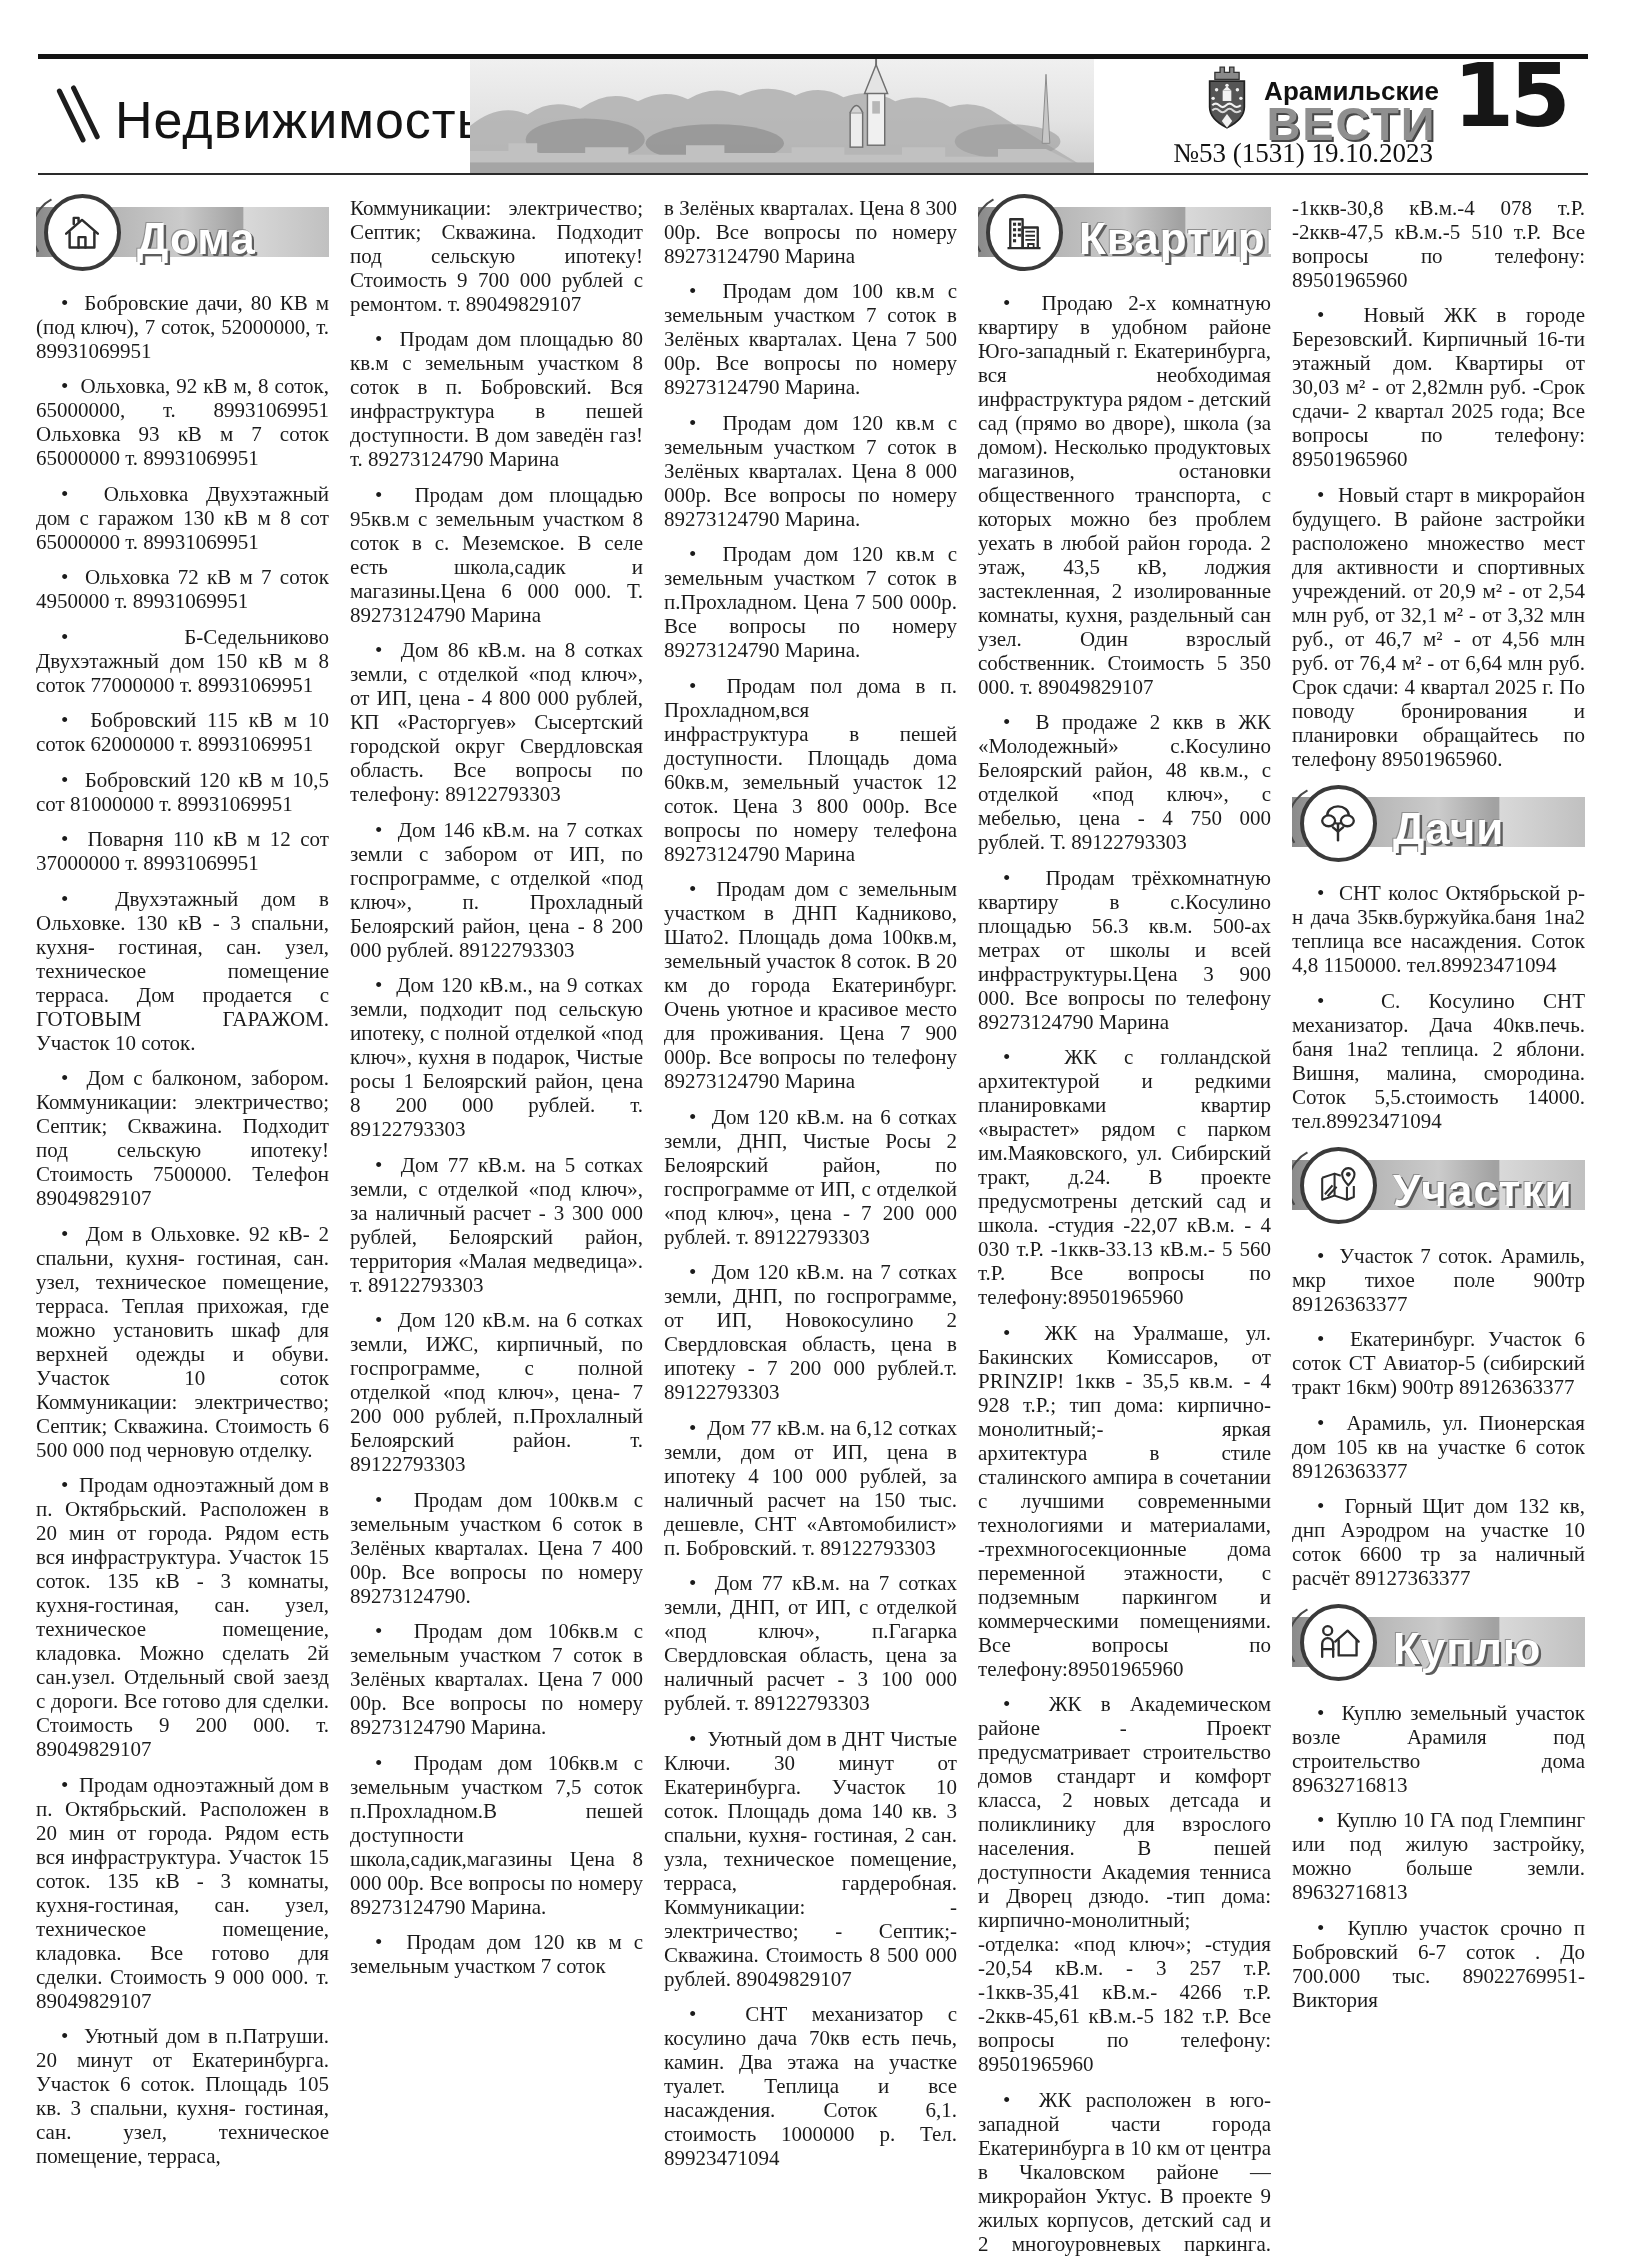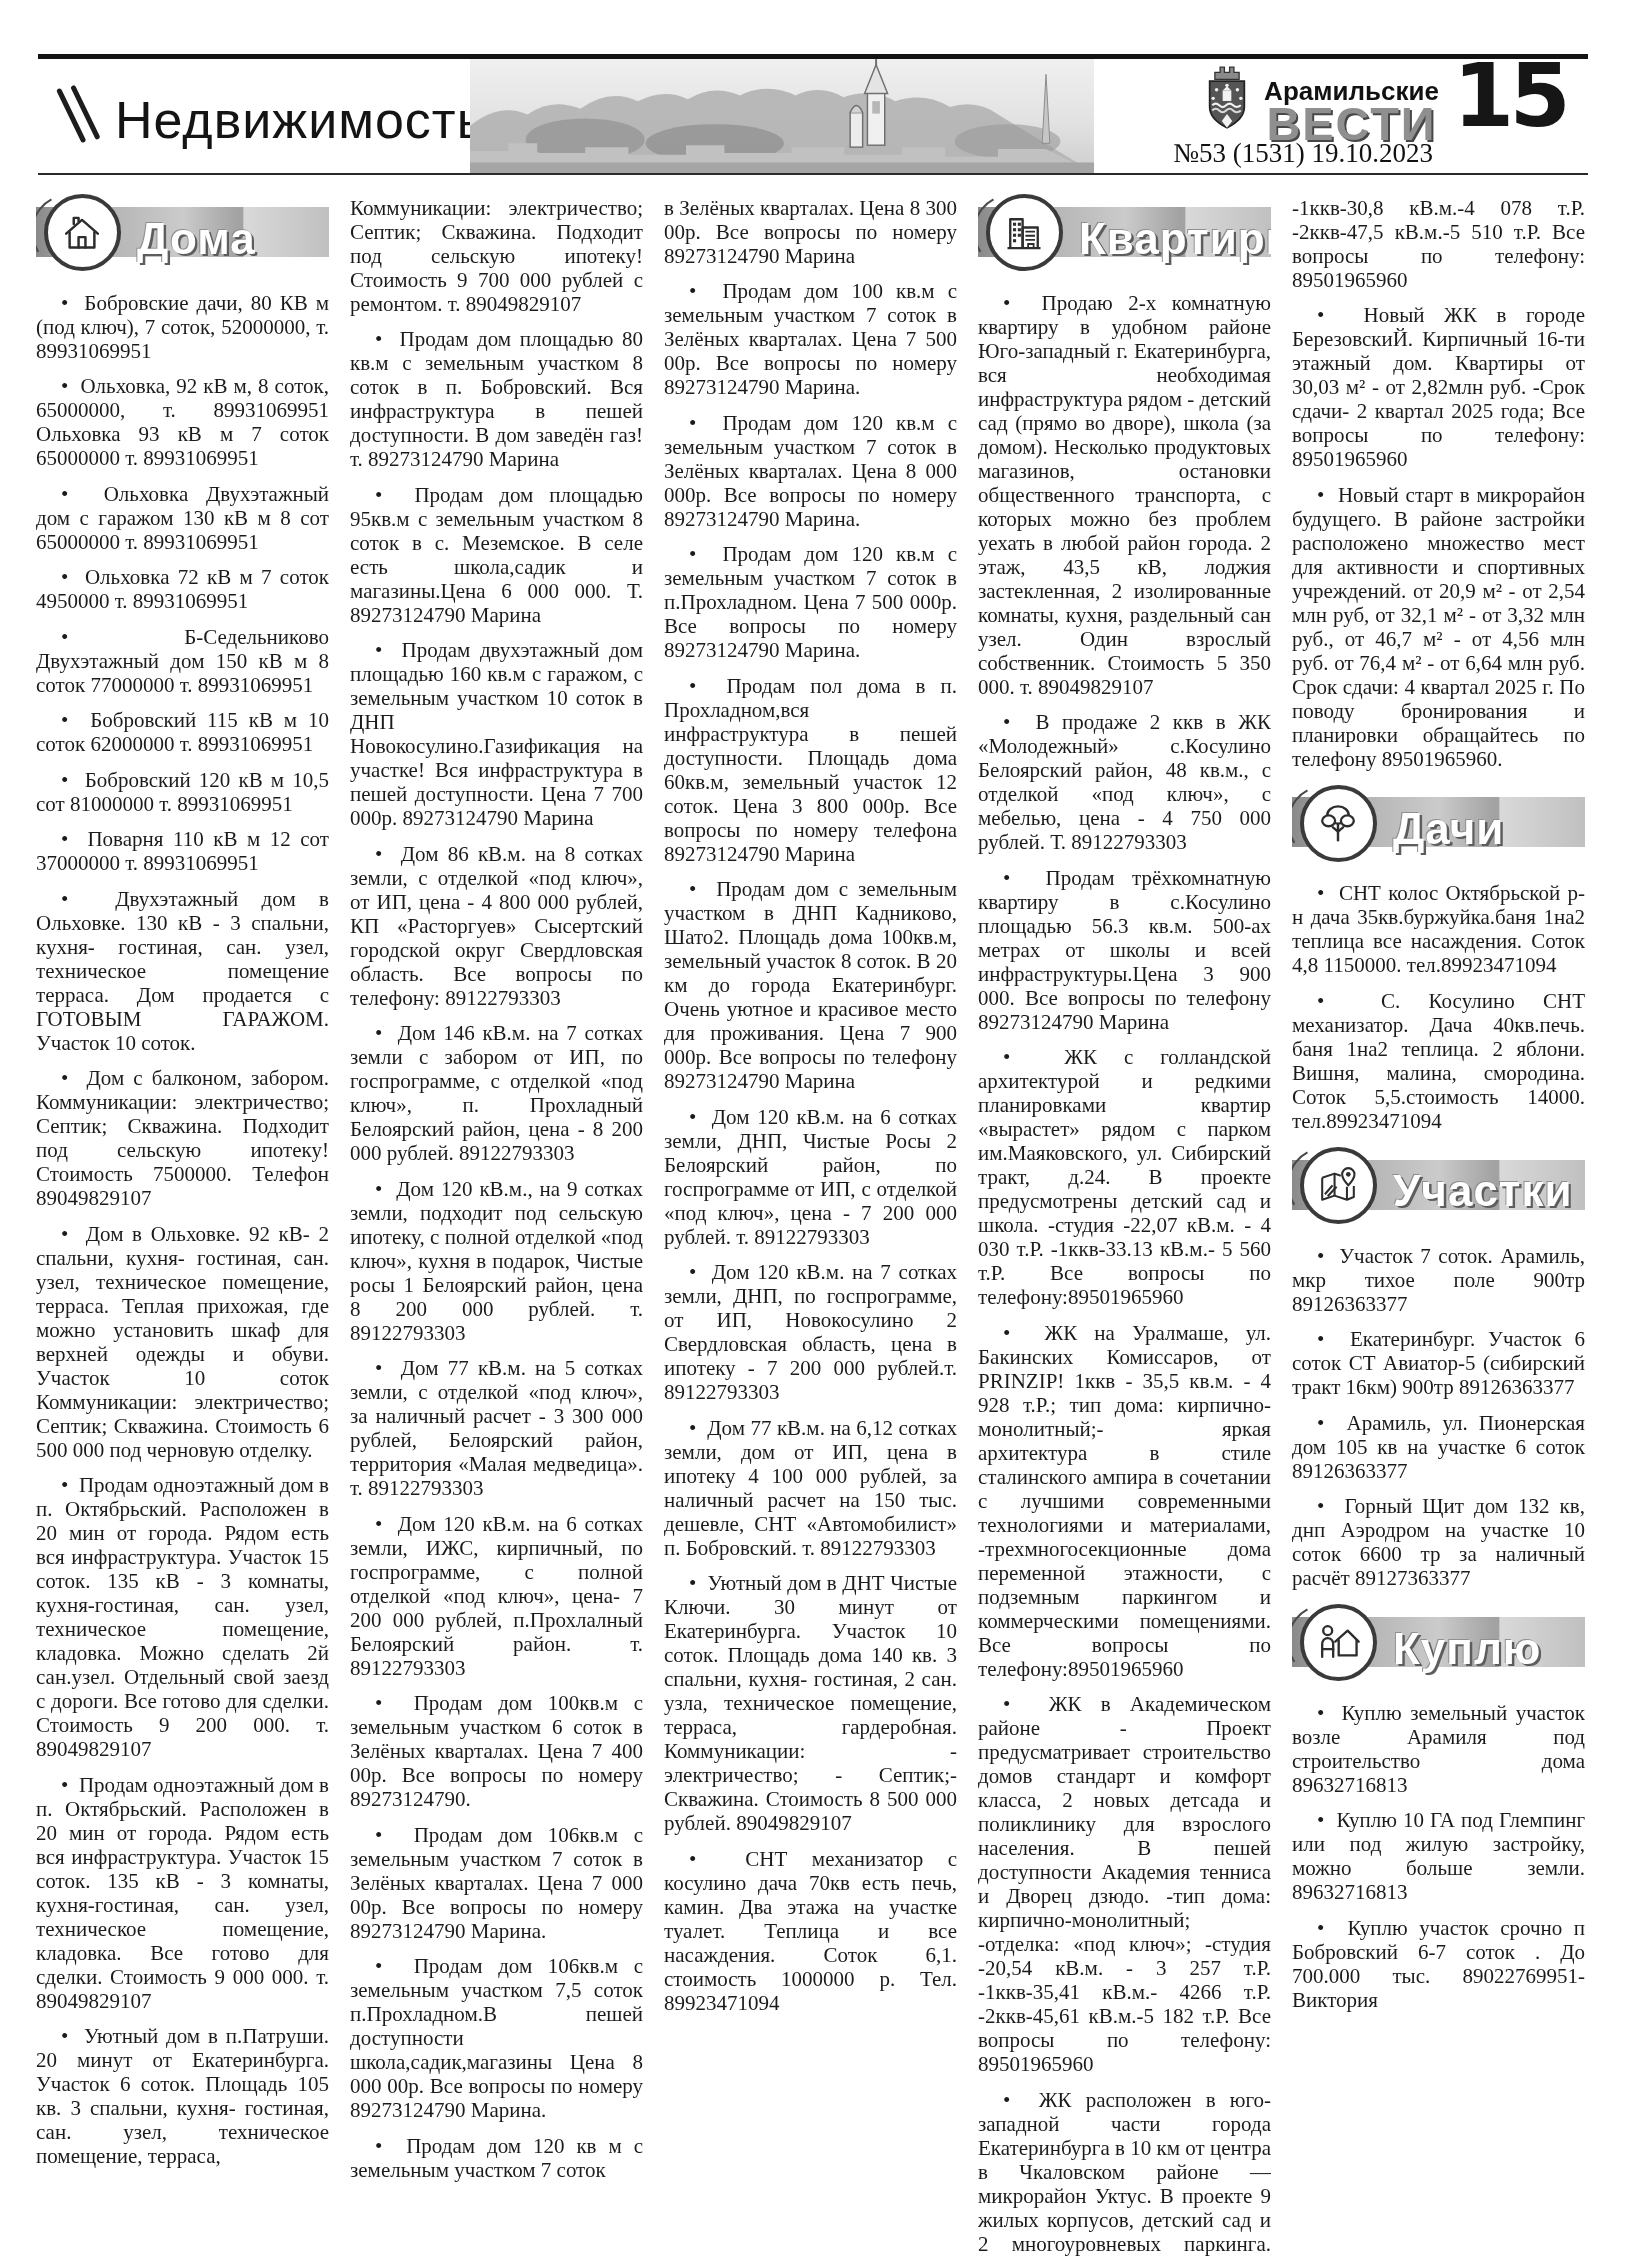--- a/index.html
+++ b/index.html
@@ -150,21 +150,20 @@
     <p class="ad b">Дом в Ольховке. 92 кВ- 2 спальни, кухня- гостиная, сан. узел, техническое помещение, терраса. Теплая прихожая, где можно установить шкаф для верхней одежды и обуви. Участок 10 соток Коммуникации: электричество; Септик; Скважина. Стоимость 6 500 000 под черновую отделку.</p>
     <p class="ad b">Продам одноэтажный дом в п. Октябрьский. Расположен в 20 мин от города. Рядом есть вся инфраструктура. Участок 15 соток. 135 кВ - 3 комнаты, кухня-гостиная, сан. узел, техническое помещение, кладовка. Можно сделать 2й сан.узел. Отдельный свой заезд с дороги. Все готово для сделки. Стоимость 9 200 000. т. 89049829107</p>
     <p class="ad b">Продам одноэтажный дом в п. Октябрьский. Расположен в 20 мин от города. Рядом есть вся инфраструктура. Участок 15 соток. 135 кВ - 3 комнаты, кухня-гостиная, сан. узел, техническое помещение, кладовка. Все готово для сделки. Стоимость 9 000 000. т. 89049829107</p>
     <p class="ad b">Уютный дом в п.Патруши. 20 минут от Екатеринбурга. Участок 6 соток. Площадь 105 кв. 3 спальни, кухня- гостиная, сан. узел, техническое помещение, терраса,</p>
   </div>
 
   <div class="col pad">
     <p class="ad">Коммуникации: электричество; Септик; Скважина. Подходит под сельскую ипотеку! Стоимость 9 700 000 рублей с ремонтом. т. 89049829107</p>
     <p class="ad b">Продам дом площадью 80 кв.м с земельным участком 8 соток в п. Бобровский. Вся инфраструктура в пешей доступности. В дом заведён газ! т. 89273124790 Марина</p>
     <p class="ad b">Продам дом площадью 95кв.м с земельным участком 8 соток в с. Меземское. В селе есть школа,садик и магазины.Цена 6 000 000. Т. 89273124790 Марина</p>
-    <p class="ad b">Продам двухэтажный дом площадью 160 кв.м с гаражом, с земельным участком 10 соток в ДНП Новокосулино.Газификация на участке! Вся инфраструктура в пешей доступности. Цена 7 700 000р. 89273124790 Марина</p>
     <p class="ad b">Дом 86 кВ.м. на 8 сотках земли, с отделкой «под ключ», от ИП, цена - 4 800 000 рублей, КП «Расторгуев» Сысертский городской округ Свердловская область. Все вопросы по телефону: 89122793303</p>
     <p class="ad b">Дом 146 кВ.м. на 7 сотках земли с забором от ИП, по госпрограмме, с отделкой «под ключ», п. Прохладный Белоярский район, цена - 8 200 000 рублей. 89122793303</p>
     <p class="ad b">Дом 120 кВ.м., на 9 сотках земли, подходит под сельскую ипотеку, с полной отделкой «под ключ», кухня в подарок, Чистые росы 1 Белоярский район, цена 8 200 000 рублей. т. 89122793303</p>
     <p class="ad b">Дом 77 кВ.м. на 5 сотках земли, с отделкой «под ключ», за наличный расчет - 3 300 000 рублей, Белоярский район, территория «Малая медведица». т. 89122793303</p>
     <p class="ad b">Дом 120 кВ.м. на 6 сотках земли, ИЖС, кирпичный, по госпрограмме, с полной отделкой «под ключ», цена- 7 200 000 рублей, п.Прохлалный Белоярский район. т. 89122793303</p>
     <p class="ad b">Продам дом 100кв.м с земельным участком 6 соток в Зелёных кварталах. Цена 7 400 00р. Все вопросы по номеру 89273124790.</p>
     <p class="ad b">Продам дом 106кв.м с земельным участком 7 соток в Зелёных кварталах. Цена 7 000 00р. Все вопросы по номеру 89273124790 Марина.</p>
     <p class="ad b">Продам дом 106кв.м с земельным участком 7,5 соток п.Прохладном.В пешей доступности школа,садик,магазины Цена 8 000 00р. Все вопросы по номеру 89273124790 Марина.</p>
     <p class="ad b">Продам дом 120 кв м с земельным участком 7 соток</p>
   </div>
@@ -172,20 +171,21 @@
   <div class="col pad">
     <p class="ad">в Зелёных кварталах. Цена 8 300 00р. Все вопросы по номеру 89273124790 Марина</p>
     <p class="ad b">Продам дом 100 кв.м с земельным участком 7 соток в Зелёных кварталах. Цена 7 500 00р. Все вопросы по номеру 89273124790 Марина.</p>
     <p class="ad b">Продам дом 120 кв.м с земельным участком 7 соток в Зелёных кварталах. Цена 8 000 000р. Все вопросы по номеру 89273124790 Марина.</p>
     <p class="ad b">Продам дом 120 кв.м с земельным участком 7 соток в п.Прохладном. Цена 7 500 000р. Все вопросы по номеру 89273124790 Марина.</p>
     <p class="ad b">Продам пол дома в п. Прохладном,вся инфраструктура в пешей доступности. Площадь дома 60кв.м, земельный участок 12 соток. Цена 3 800 000р. Все вопросы по номеру телефона 89273124790 Марина</p>
     <p class="ad b">Продам дом с земельным участком в ДНП Кадниково, Шато2. Площадь дома 100кв.м, земельный участок 8 соток. В 20 км до города Екатеринбург. Очень уютное и красивое место для проживания. Цена 7 900 000р. Все вопросы по телефону 89273124790 Марина</p>
     <p class="ad b">Дом 120 кВ.м. на 6 сотках земли, ДНП, Чистые Росы 2 Белоярский район, по госпрограмме от ИП, с отделкой «под ключ», цена - 7 200 000 рублей. т. 89122793303</p>
     <p class="ad b">Дом 120 кВ.м. на 7 сотках земли, ДНП, по госпрограмме, от ИП, Новокосулино 2 Свердловская область, цена в ипотеку - 7 200 000 рублей.т. 89122793303</p>
     <p class="ad b">Дом 77 кВ.м. на 6,12 сотках земли, дом от ИП, цена в ипотеку 4 100 000 рублей, за наличный расчет на 150 тыс. дешевле, СНТ «Автомобилист» п. Бобровский. т. 89122793303</p>
+    <p class="ad b">Дом 77 кВ.м. на 7 сотках земли, ДНП, от ИП, с отделкой «под ключ», п.Гагарка Свердловская область, цена за наличный расчет - 3 100 000 рублей. т.  89122793303</p>
     <p class="ad b">Уютный дом в ДНТ Чистые Ключи. 30 минут от Екатеринбурга. Участок 10 соток. Площадь дома 140 кв. 3 спальни, кухня- гостиная, 2 сан. узла, техническое помещение, терраса, гардеробная. Коммуникации: - электричество; - Септик;- Скважина. Стоимость 8 500 000 рублей. 89049829107</p>
     <p class="ad b">СНТ механизатор с косулино дача 70кв есть печь, камин. Два этажа на участке туалет. Теплица и все насаждения. Соток 6,1. стоимость 1000000 р. Тел. 89923471094</p>
   </div>
 
   <div class="col">
     <div class="sec">
       <div class="bar"></div>
       <div class="ring"></div>
       <div class="circle">
         <svg viewBox="0 0 64 64" width="44" height="44">

